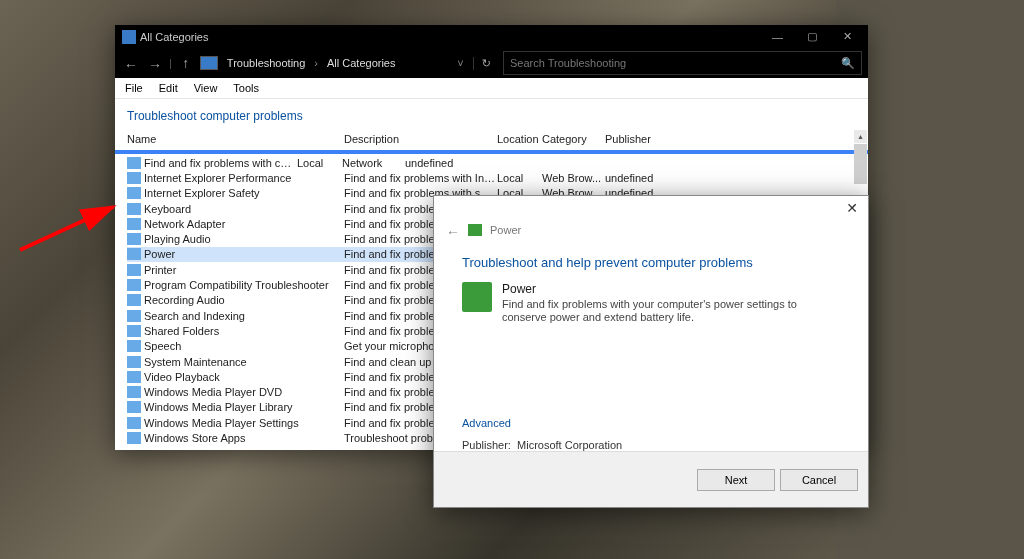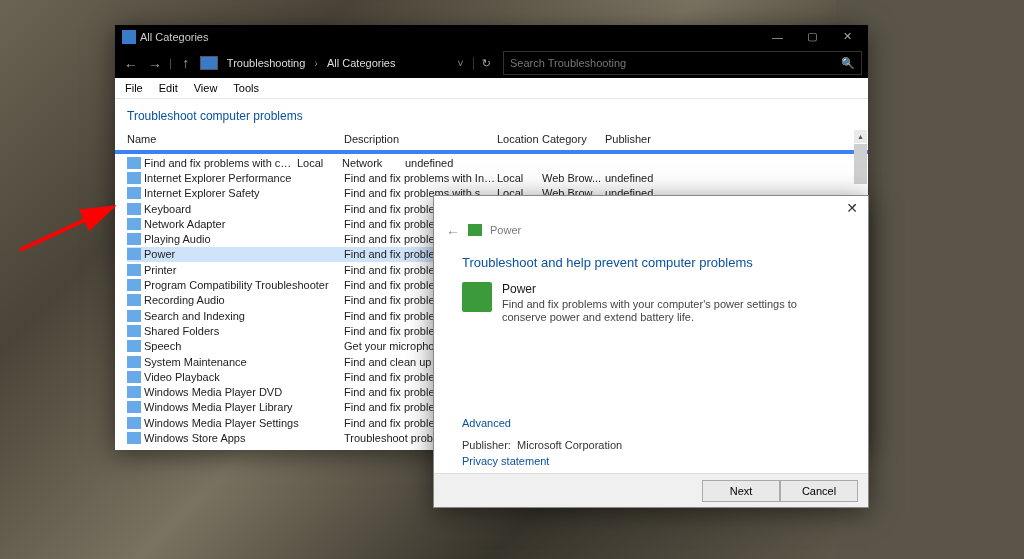--- a/index.html
+++ b/index.html
@@ -48,21 +48,21 @@
 .dlg-nav .back{font-size:14px;color:#888}
 .dlg-ic{width:14px;height:12px;background:#3b9b3b}
 .dlg-title{color:#0a52a0;font-size:13px;padding:14px 28px 12px}
 .dlg-body{padding:0 28px;display:flex;gap:10px}
 .big-ic{width:30px;height:30px;background:#3b9b3b;flex-shrink:0;border-radius:2px}
 .dlg-h{color:#1a1a1a;font-size:12px;margin-bottom:2px}
 .dlg-d{color:#444;font-size:11px;line-height:13px}
 .adv{position:absolute;left:28px;bottom:78px;color:#0a52a0}
 .pubrow{position:absolute;left:28px;bottom:56px;color:#333}
 .priv{position:absolute;left:28px;bottom:40px;color:#0a52a0}
-.dlg-ftr{position:absolute;bottom:0;left:0;right:0;height:33px;background:#f0f0f0;border-top:1px solid #ddd;display:flex;align-items:center;justify-content:flex-end;padding:0 10px;}
+.dlg-ftr{position:absolute;bottom:0;left:0;right:0;height:33px;background:#f0f0f0;border-top:1px solid #ddd;display:flex;align-items:center;justify-content:flex-end;padding:11px 10px;gap:5px}
 .btn{height:20px;min-width:58px;background:#e9e9e9;border:1px solid #aaa;font-size:11px;display:flex;align-items:center;justify-content:center;padding:0 9px}
 
 .arrow{position:absolute;left:15px;top:195px;width:109px;height:60px;pointer-events:none}
 </style>
 </head>
 <body>
 
 <div class="desktop">
 
 <div class="main-window">

